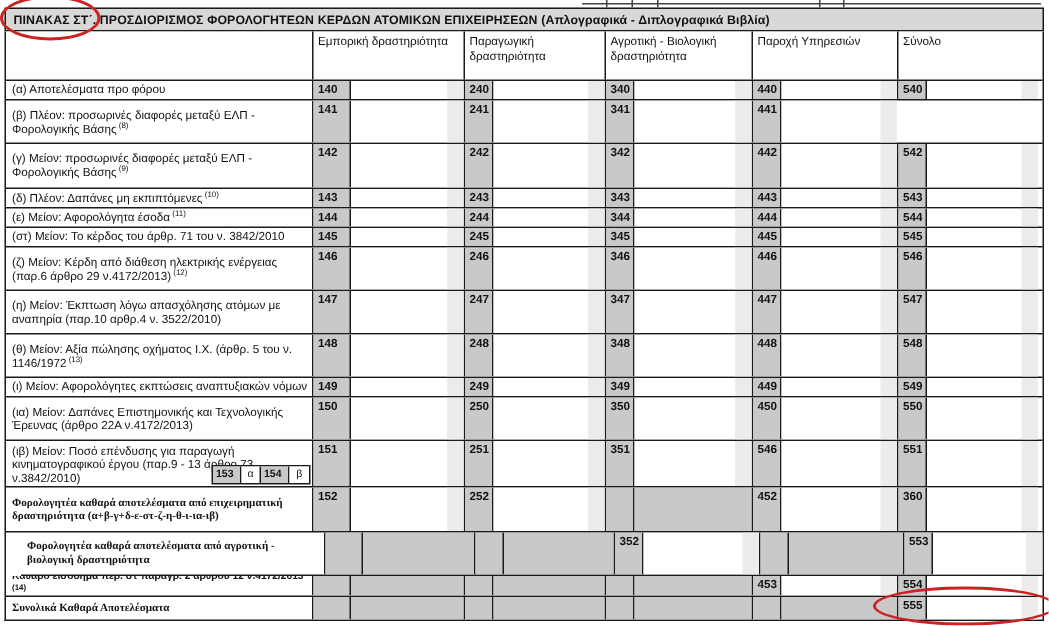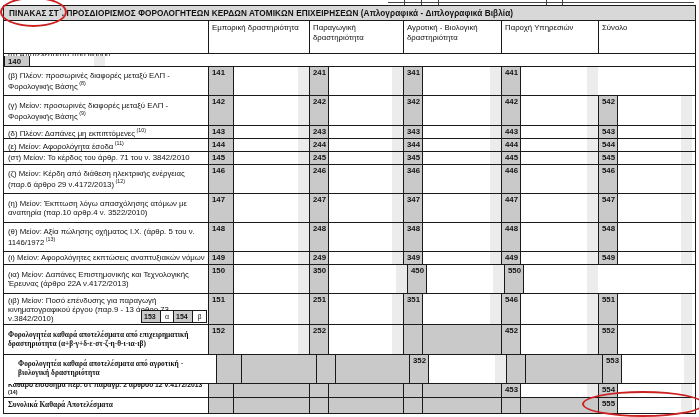--- a/index.html
+++ b/index.html
@@ -78,21 +78,21 @@
   <div class="tbl">
     <div class="hrow">
       <div class="h-lbl"></div>
     <div class="h-col g0">Εμπορική δραστηριότητα</div>
         <div class="h-col g1">Παραγωγική δραστηριότητα</div>
         <div class="h-col g2">Αγροτική - Βιολογική δραστηριότητα</div>
         <div class="h-col g3">Παροχή Υπηρεσιών</div>
         <div class="h-col g4">Σύνολο</div>
       </div>
     <div>
-        <div class="row" style="height: 13px; flex-direction: column;">
+        <div class="row" style="height: 13px;">
           <div class="lbl-cell">
             <span>(α) Αποτελέσματα προ φόρου</span>
           </div>
           <div class="colgroup g0">
             <div class="code">140</div>
             <div class="inp"></div>
           </div>
           <div class="colgroup g1">
             <div class="code">240</div>
             <div class="inp"></div>
@@ -330,20 +330,24 @@
             <div class="code">549</div>
             <div class="inp"></div>
           </div>
         </div>
         <div class="row" style="height: 29px;">
           <div class="lbl-cell">
             <span>(ια) Μείον: Δαπάνες Επιστημονικής και Τεχνολογικής Έρευνας (άρθρο 22Α ν.4172/2013)</span>
           </div>
           <div class="colgroup g0">
             <div class="code">150</div>
+            <div class="inp"></div>
+          </div>
+          <div class="colgroup g1">
+            <div class="code">250</div>
             <div class="inp"></div>
           </div>
           <div class="colgroup g2">
             <div class="code">350</div>
             <div class="inp"></div>
           </div>
           <div class="colgroup g3">
             <div class="code">450</div>
             <div class="inp"></div>
           </div>
@@ -397,21 +401,21 @@
           </div>
           <div class="colgroup g2 gray">
             <div class="code"></div>
             <div class="inp"></div>
           </div>
           <div class="colgroup g3">
             <div class="code">452</div>
             <div class="inp"></div>
           </div>
           <div class="colgroup g4">
-            <div class="code">552</div>
+            <div class="code">360</div>
             <div class="inp"></div>
           </div>
         </div>
         <div class="row bold" style="height: 29px; margin-left: 10px;">
           <div class="lbl-cell">
             <span>Φορολογητέα καθαρά αποτελέσματα από αγροτική - βιολογική δραστηριότητα</span>
           </div>
           <div class="colgroup g0 gray">
             <div class="code"></div>
             <div class="inp"></div>

